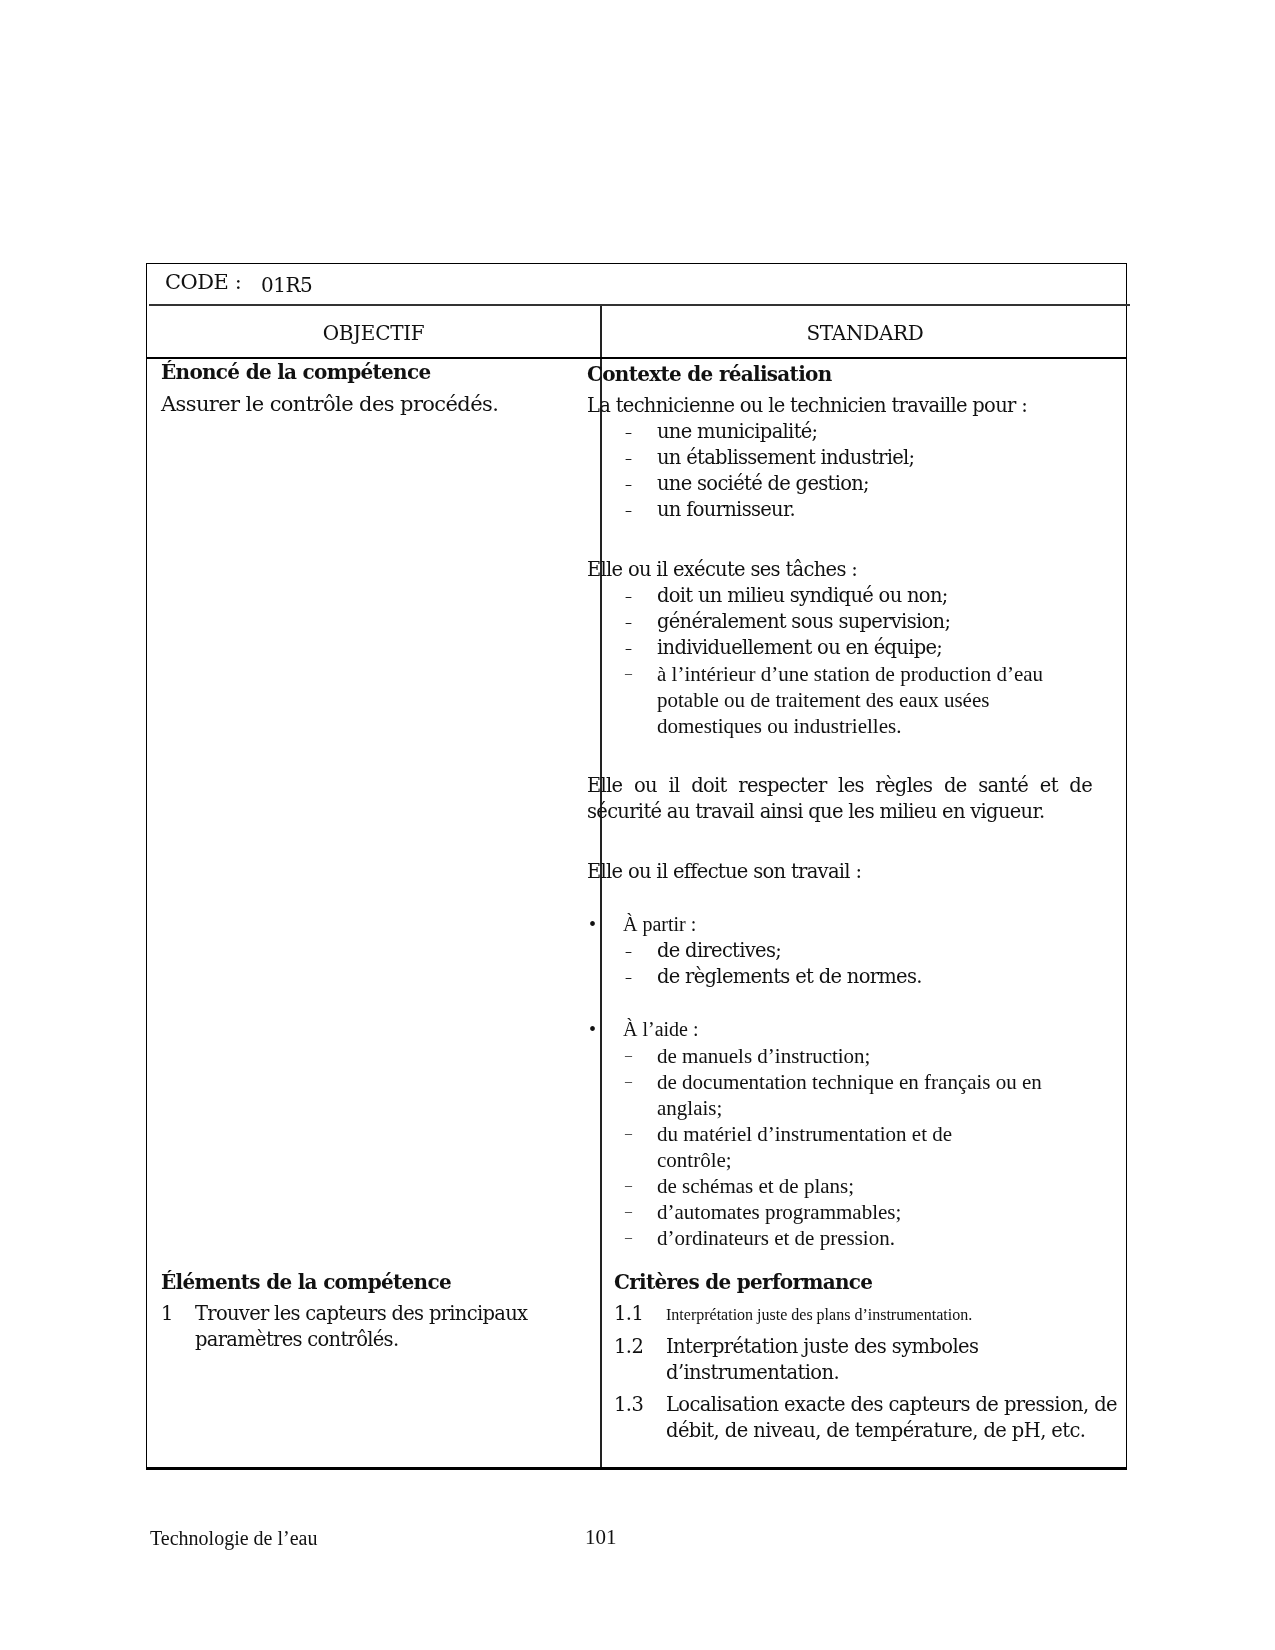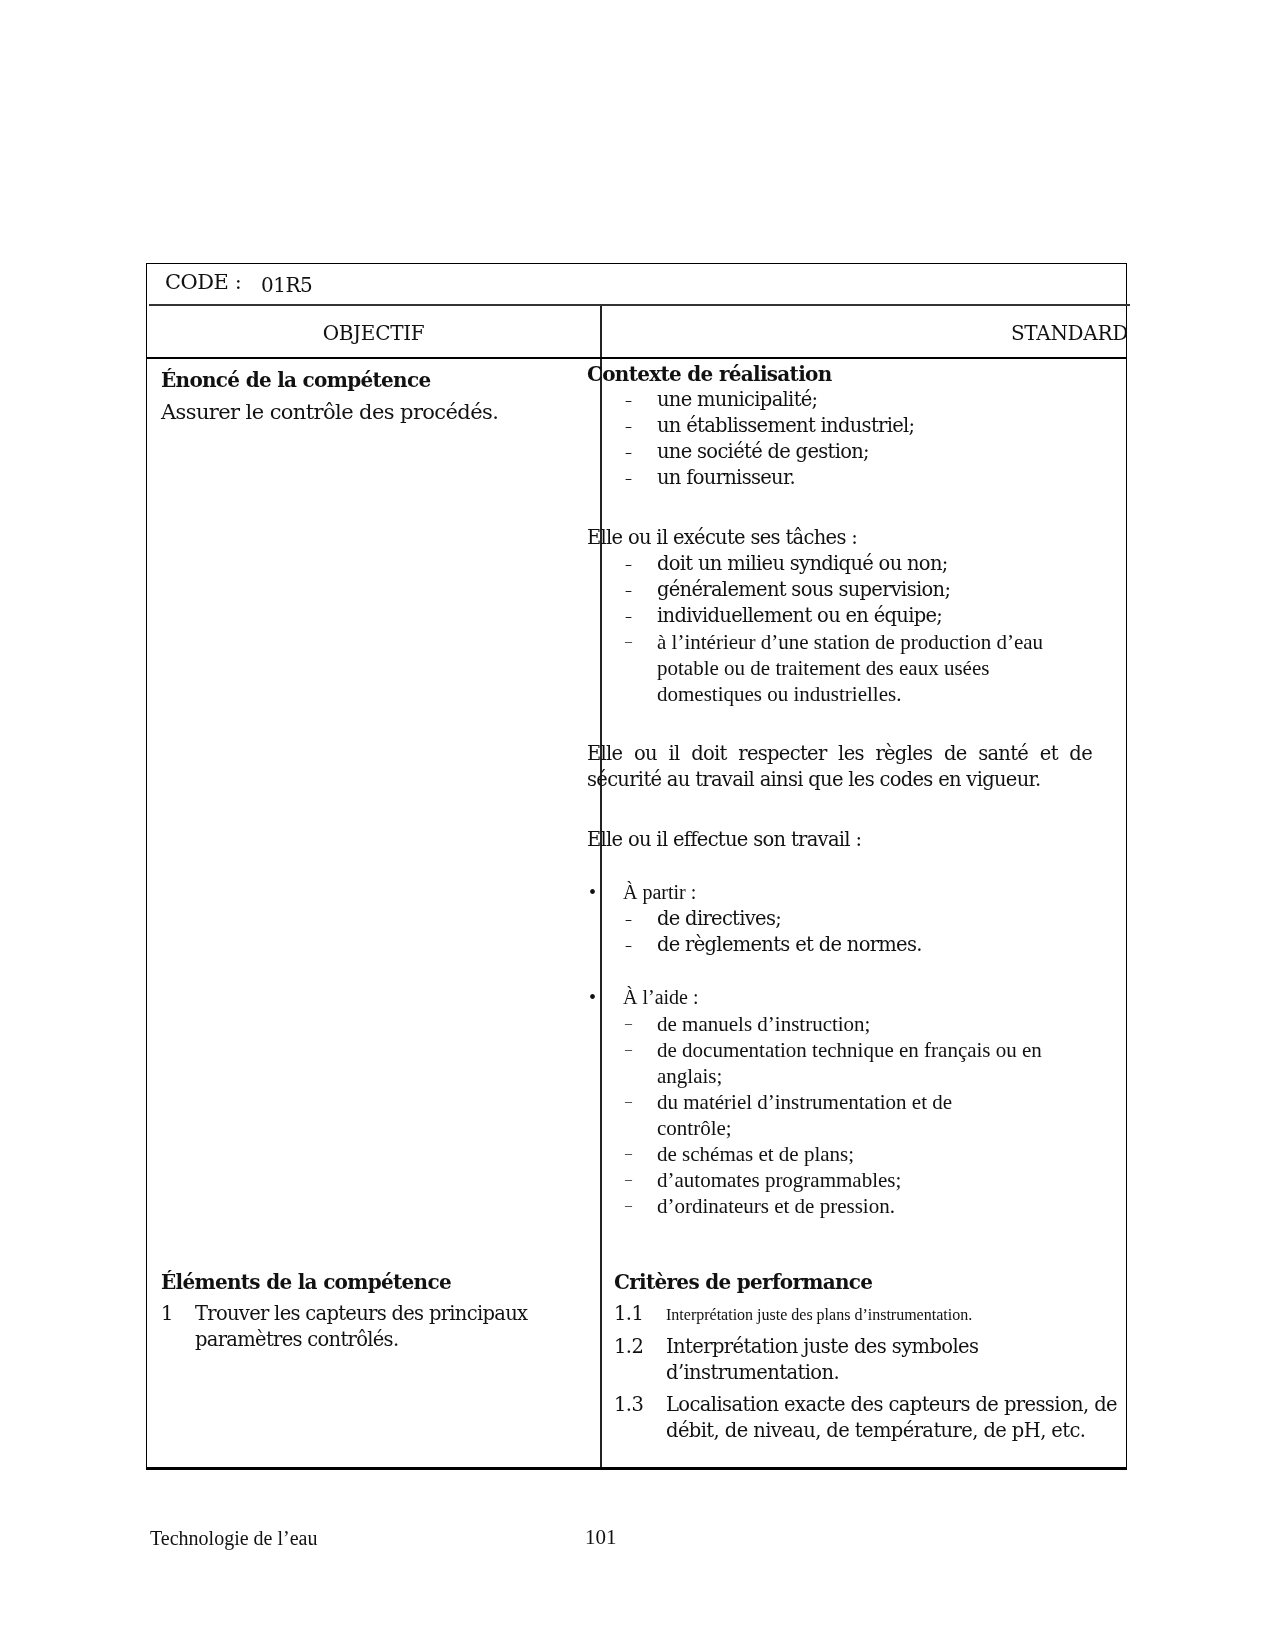--- a/index.html
+++ b/index.html
@@ -9,21 +9,21 @@
   #table { position:absolute; left:146px; top:263px; width:981px; height:1207px;
            border:1.5px solid #000; border-bottom-width:3px; box-sizing:border-box; }
   #code-row { position:absolute; left:0; top:0; width:100%; height:41px; }
   #code-label { position:absolute; left:18px; top:6px; font-size:21px; letter-spacing:-0.5px; }
   #code-value { position:absolute; left:114px; top:9px; font-size:20px; letter-spacing:-0.5px; }
   #sep1 { position:absolute; left:2px; right:-4px; top:40px; height:2px; background:#333; }
   #divider { position:absolute; left:453px; top:42px; bottom:0; width:2px; background:#222; }
   #sep2 { position:absolute; left:0; right:0; top:93px; height:1.5px; background:#000; }
   .colhead { position:absolute; top:57px; font-size:20px; letter-spacing:-0.3px; text-align:center; }
   #h-obj { left:0; width:453px; }
-  #h-std { left:455px; width:526px;text-align:right; }
+  #h-std { left:455px; width:526px; }
 
   .cell { position:absolute; top:95px; }
   #left { left:14px; width:430px; }
   #right { left:440px; width:505px; }
 
   .sec-title { font-weight:bold; font-size:20px; letter-spacing:-0.7px; line-height:26px; }
   .big { font-size:21px; letter-spacing:-0.6px; line-height:30px; margin-top:4px; }
   .p { font-size:19.5px; letter-spacing:-0.7px; line-height:26px;margin-top:8px; }
   .dash { position:relative; padding-left:70px; font-size:19.5px; letter-spacing:-0.7px; line-height:26px; }
   .dash .m { position:absolute; left:38px; top:0; font-size:14px; }
@@ -52,38 +52,39 @@
     <span id="code-label">CODE :</span>
     <span id="code-value">01R5</span>
   </div>
   <div id="sep1"></div>
   <div id="divider"></div>
   <div id="h-obj" class="colhead">OBJECTIF</div>
   <div id="h-std" class="colhead">STANDARD</div>
   <div id="sep2"></div>
 
   <div id="left" class="cell">
-    <div class="sec-title" style="margin-top:8px">Énoncé de la compétence</div>
+    <div class="sec-title" style="margin-top:0">Énoncé de la compétence</div>
     <div class="big">Assurer le contrôle des procédés.</div>
   </div>
 
   <div id="right" class="cell">
     <div class="sec-title" style="margin-top:2px">Contexte de réalisation</div>
+    <div class="p" style="margin-top:6px">La technicienne ou le technicien travaille pour :</div>
     <div class="dash"><span class="m">–</span><span>une municipalité;</span></div>
     <div class="dash"><span class="m">–</span><span>un établissement industriel;</span></div>
     <div class="dash"><span class="m">–</span><span>une société de gestion;</span></div>
     <div class="dash"><span class="m">–</span><span>un fournisseur.</span></div>
     <div class="gap"></div>
     <div class="p">Elle ou il exécute ses tâches :</div>
     <div class="dash"><span class="m">–</span><span>doit un milieu syndiqué ou non;</span></div>
     <div class="dash"><span class="m">–</span><span>généralement sous supervision;</span></div>
     <div class="dash"><span class="m">–</span><span>individuellement ou en équipe;</span></div>
     <div class="dash tnr" style="padding-right:30px"><span class="m">–</span><span>à l’intérieur d’une station de production d’eau potable ou de traitement des eaux usées domestiques ou industrielles.</span></div>
     <div class="gap"></div>
-    <div class="p justify">Elle ou il doit respecter les règles de santé et de sécurité au travail ainsi que les codes en vigueur.</div>
+    <div class="p justify">Elle ou il doit respecter les règles de santé et de sécurité au travail ainsi que les milieu en vigueur.</div>
     <div class="gap"></div>
     <div class="p">Elle ou il effectue son travail :</div>
     <div class="gap"></div>
     <div class="bullet"><span class="b">•</span><span>À partir :</span></div>
     <div class="dash"><span class="m">–</span><span>de directives;</span></div>
     <div class="dash"><span class="m">–</span><span>de règlements et de normes.</span></div>
     <div class="gap"></div>
     <div class="bullet"><span class="b">•</span><span>À l’aide :</span></div>
     <div class="dash tnr"><span class="m">–</span><span>de manuels d’instruction;</span></div>
     <div class="dash tnr" style="padding-right:20px"><span class="m">–</span><span>de documentation technique en français ou en anglais;</span></div>

